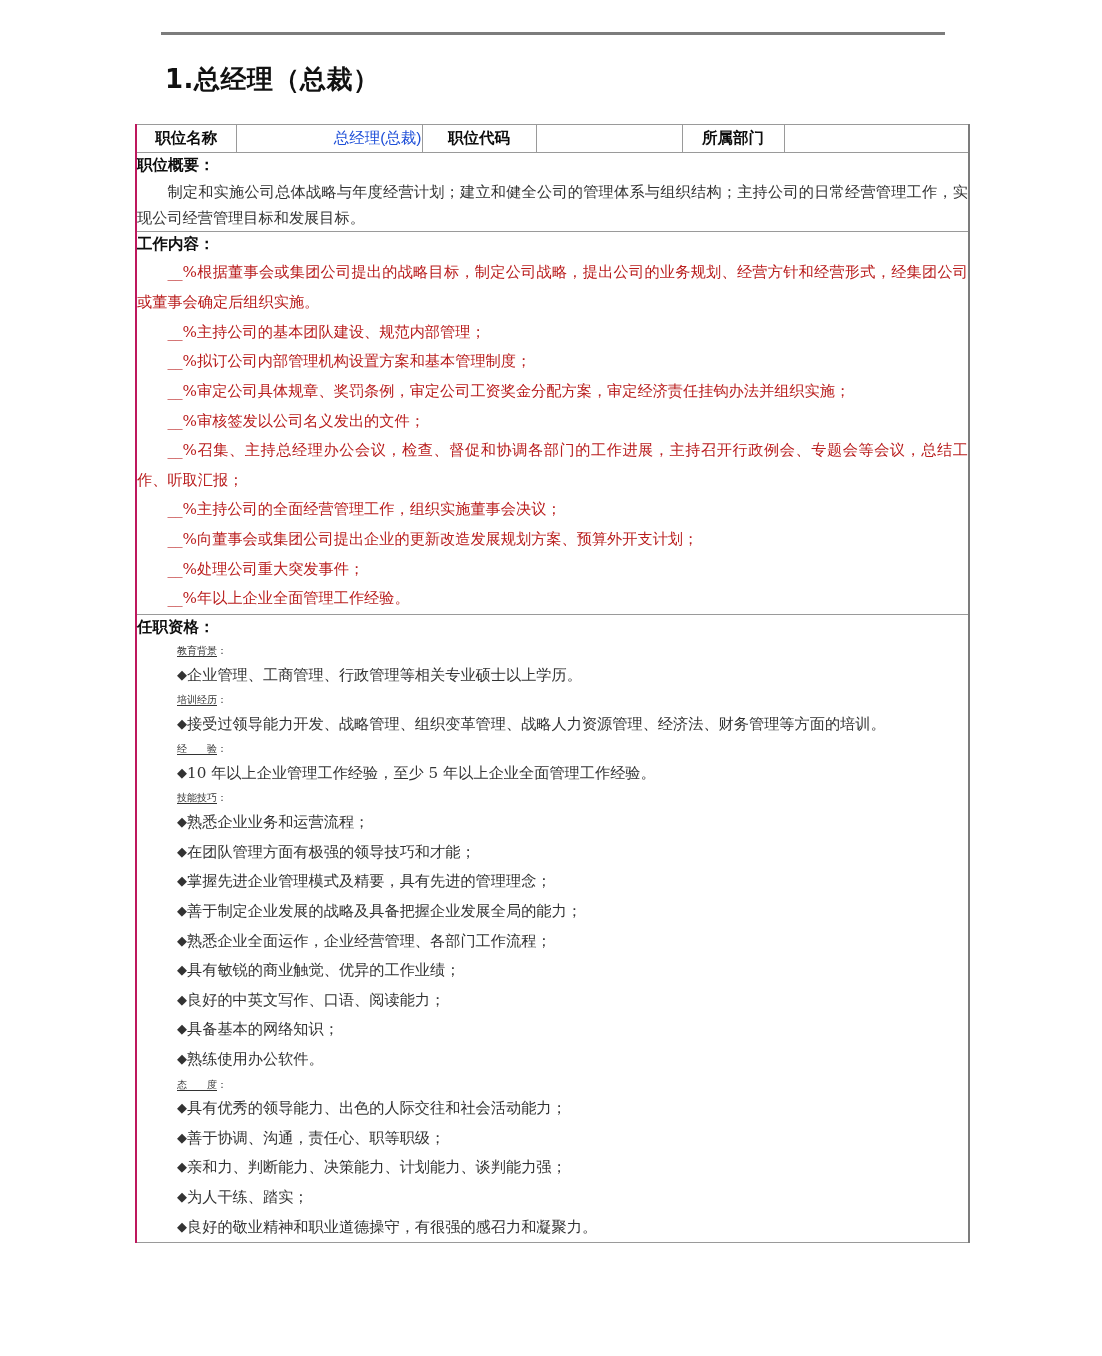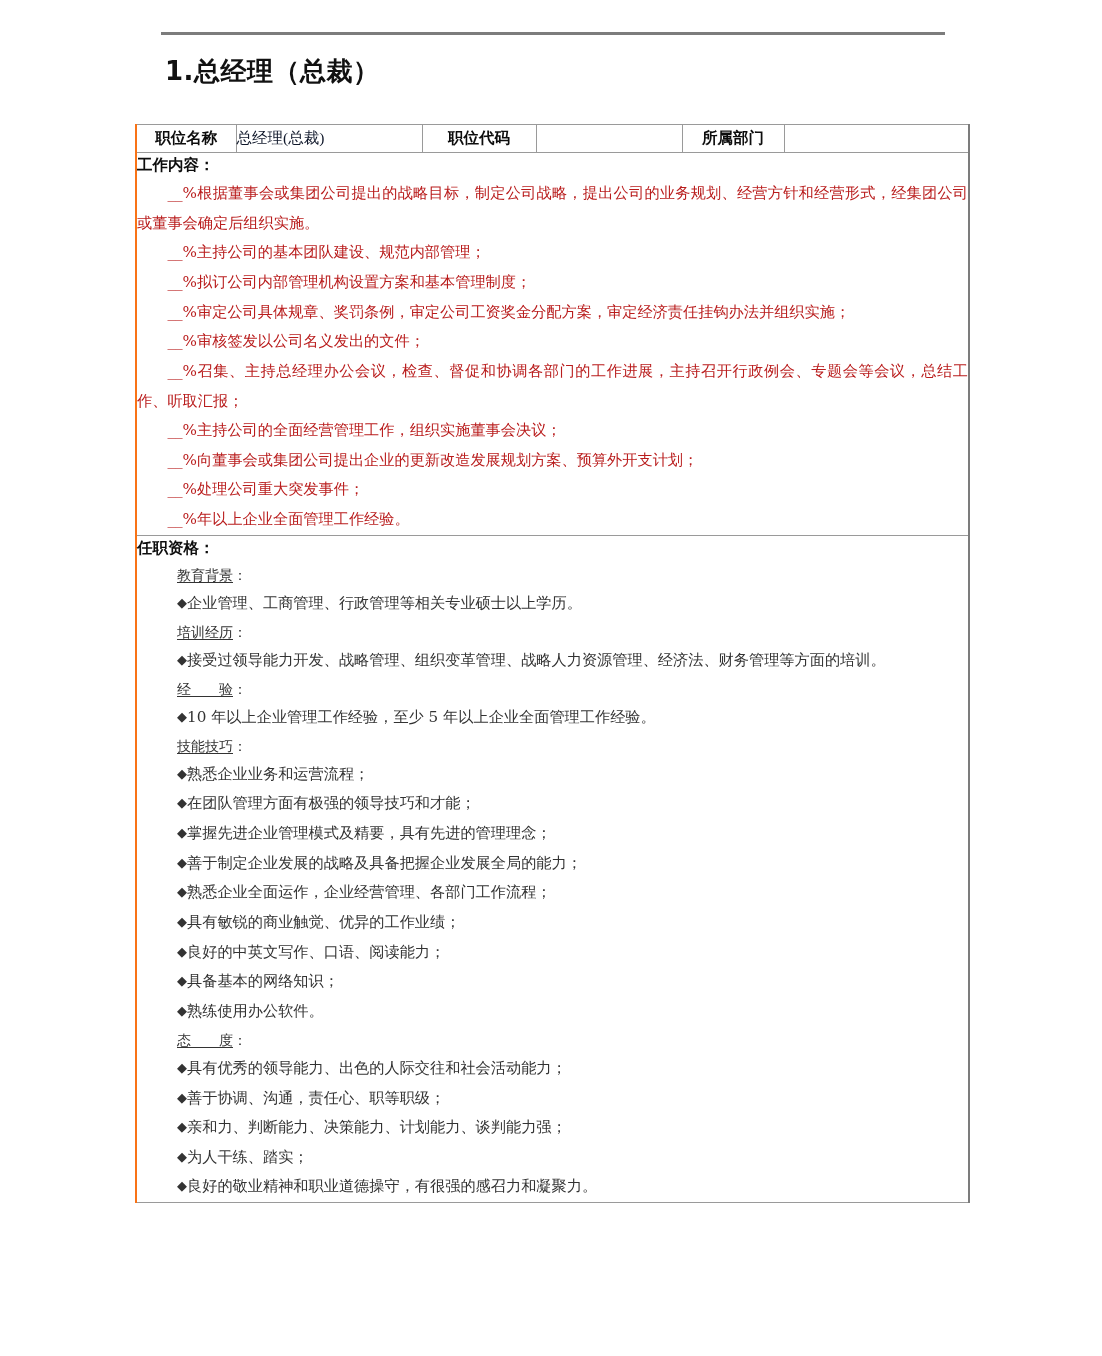--- a/index.html
+++ b/index.html
@@ -28,21 +28,21 @@
     top: 32px;
     width: 784px;
     height: 3px;
     background: #7c7c7c;
   }
 
   
   .doc-title {
     position: absolute;
     left: 165px;
-    top: 54px;
+    top: 62px;
     font-size: 26px;
     font-weight: bold;
     letter-spacing: 0.5px;
     color: #111;
     font-family: "DejaVu Sans", "Liberation Sans", sans-serif;
     white-space: nowrap;
   }
 
   
   .jd-table {
@@ -53,38 +53,38 @@
     border-collapse: collapse;
     table-layout: fixed;
   }
   .jd-table td {
     border: 1px solid #9a9a9a;
     padding: 0;
     vertical-align: middle;
     font-size: 15.5px;
     line-height: 1.45;
   }
-  .jd-table .outer-l { border-left: 2px solid #f97316; margin-top: 36px; }
+  .jd-table .outer-l { border-left: 2px solid #be185d; margin-top: 36px; }
   .jd-table .outer-r { border-right: 2px solid #7c7c7c; }
 
   .lbl {
     text-align: center;
     font-weight: bold;
     font-family: "DejaVu Sans", "Liberation Sans", sans-serif;
     font-size: 15.5px;
     height: 27px;
     color: #0d0d0d;
     white-space: nowrap;
   }
   .val {
-    text-align: left;
+    text-align: right;
     font-size: 14.5px;
-    color: #0f172a;
+    color: #1d4ed8;
     height: 27px;
-    font-family: Liberation Serif, serif;
+    font-family: Liberation Sans, sans-serif;
   }
 
   
   .sec {
     padding: 7px 9px 10px 9px;
     text-align: justify;
   }
   .sec-head {
     font-weight: bold;
     font-family: "DejaVu Sans", "Liberation Sans", sans-serif;
@@ -105,21 +105,21 @@
     margin: 0;
     text-indent: 2em;
     font-size: 15.2px;
     line-height: 1.95;
     color: #b91c1c;
     font-family: "DejaVu Serif", "Liberation Serif", serif;
   }
   .sub-block { margin-left: 40px; }
   .sub-head {
     margin: 0;
-    font-size: 14px;
+    font-size: 10px;
     line-height: 1.95;
     color: #333;
     font-family: "DejaVu Serif", "Liberation Serif", serif;
   }
   .sub-head .u {
     text-decoration: underline;
     text-underline-offset: 2px;
   }
   .bullet-line {
     margin: 0;
@@ -159,20 +159,26 @@
         <td class="lbl outer-l">职位名称</td>
         <td class="val">总经理(总裁)</td>
         <td class="lbl">职位代码</td>
         <td class="val"></td>
         <td class="lbl">所属部门</td>
         <td class="val outer-r"></td>
       </tr>
 
 
 
+      <tr>
+        <td class="sec outer-l outer-r" colspan="6">
+          <p class="sec-head">职位概要：</p>
+          <p class="para">制定和实施公司总体战略与年度经营计划；建立和健全公司的管理体系与组织结构；主持公司的日常经营管理工作，实现公司经营管理目标和发展目标。</p>
+        </td>
+      </tr>
 
       <tr>
         <td class="sec outer-l outer-r" colspan="6">
           <p class="sec-head">工作内容：</p>
           <p class="item">__%根据董事会或集团公司提出的战略目标，制定公司战略，提出公司的业务规划、经营方针和经营形式，经集团公司或董事会确定后组织实施。</p>
           <p class="item">__%主持公司的基本团队建设、规范内部管理；</p>
           <p class="item">__%拟订公司内部管理机构设置方案和基本管理制度；</p>
           <p class="item">__%审定公司具体规章、奖罚条例，审定公司工资奖金分配方案，审定经济责任挂钩办法并组织实施；</p>
           <p class="item">__%审核签发以公司名义发出的文件；</p>
           <p class="item">__%召集、主持总经理办公会议，检查、督促和协调各部门的工作进展，主持召开行政例会、专题会等会议，总结工作、听取汇报；</p>

